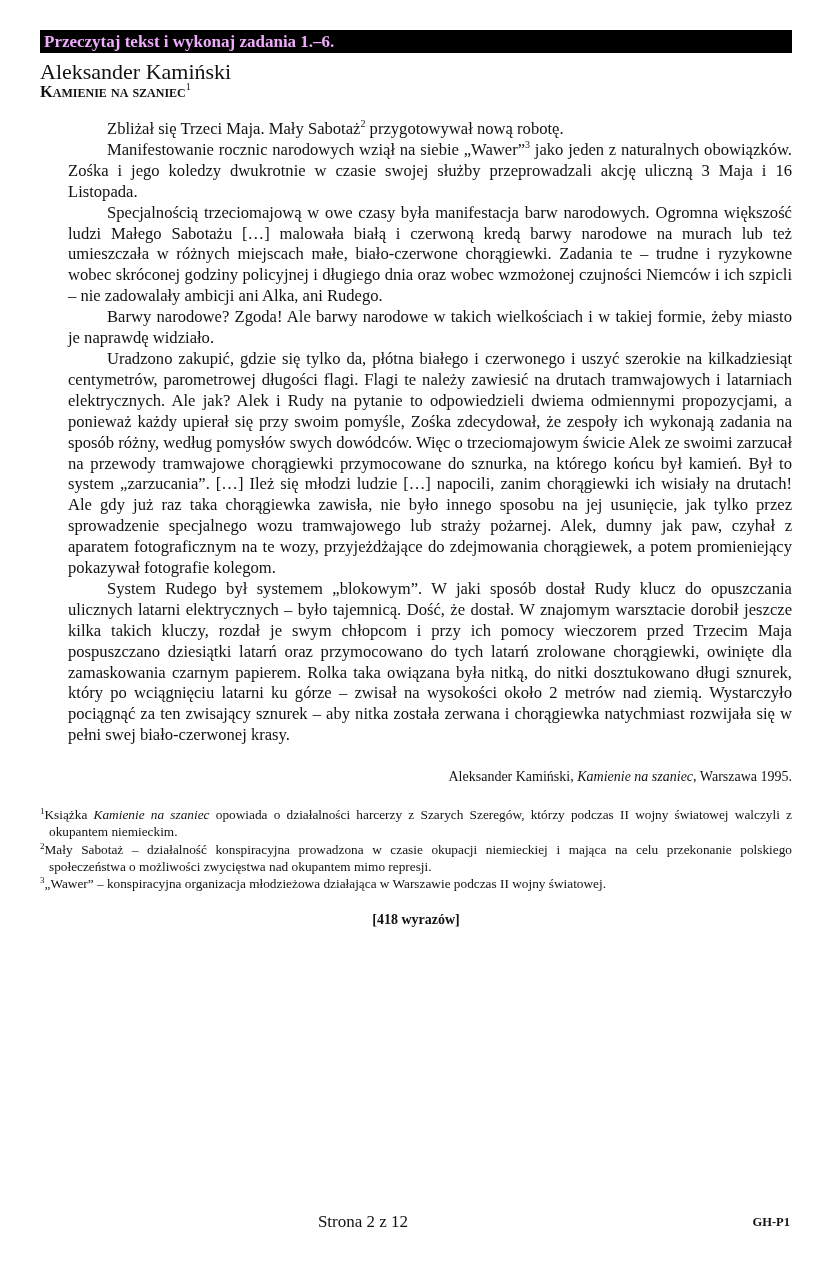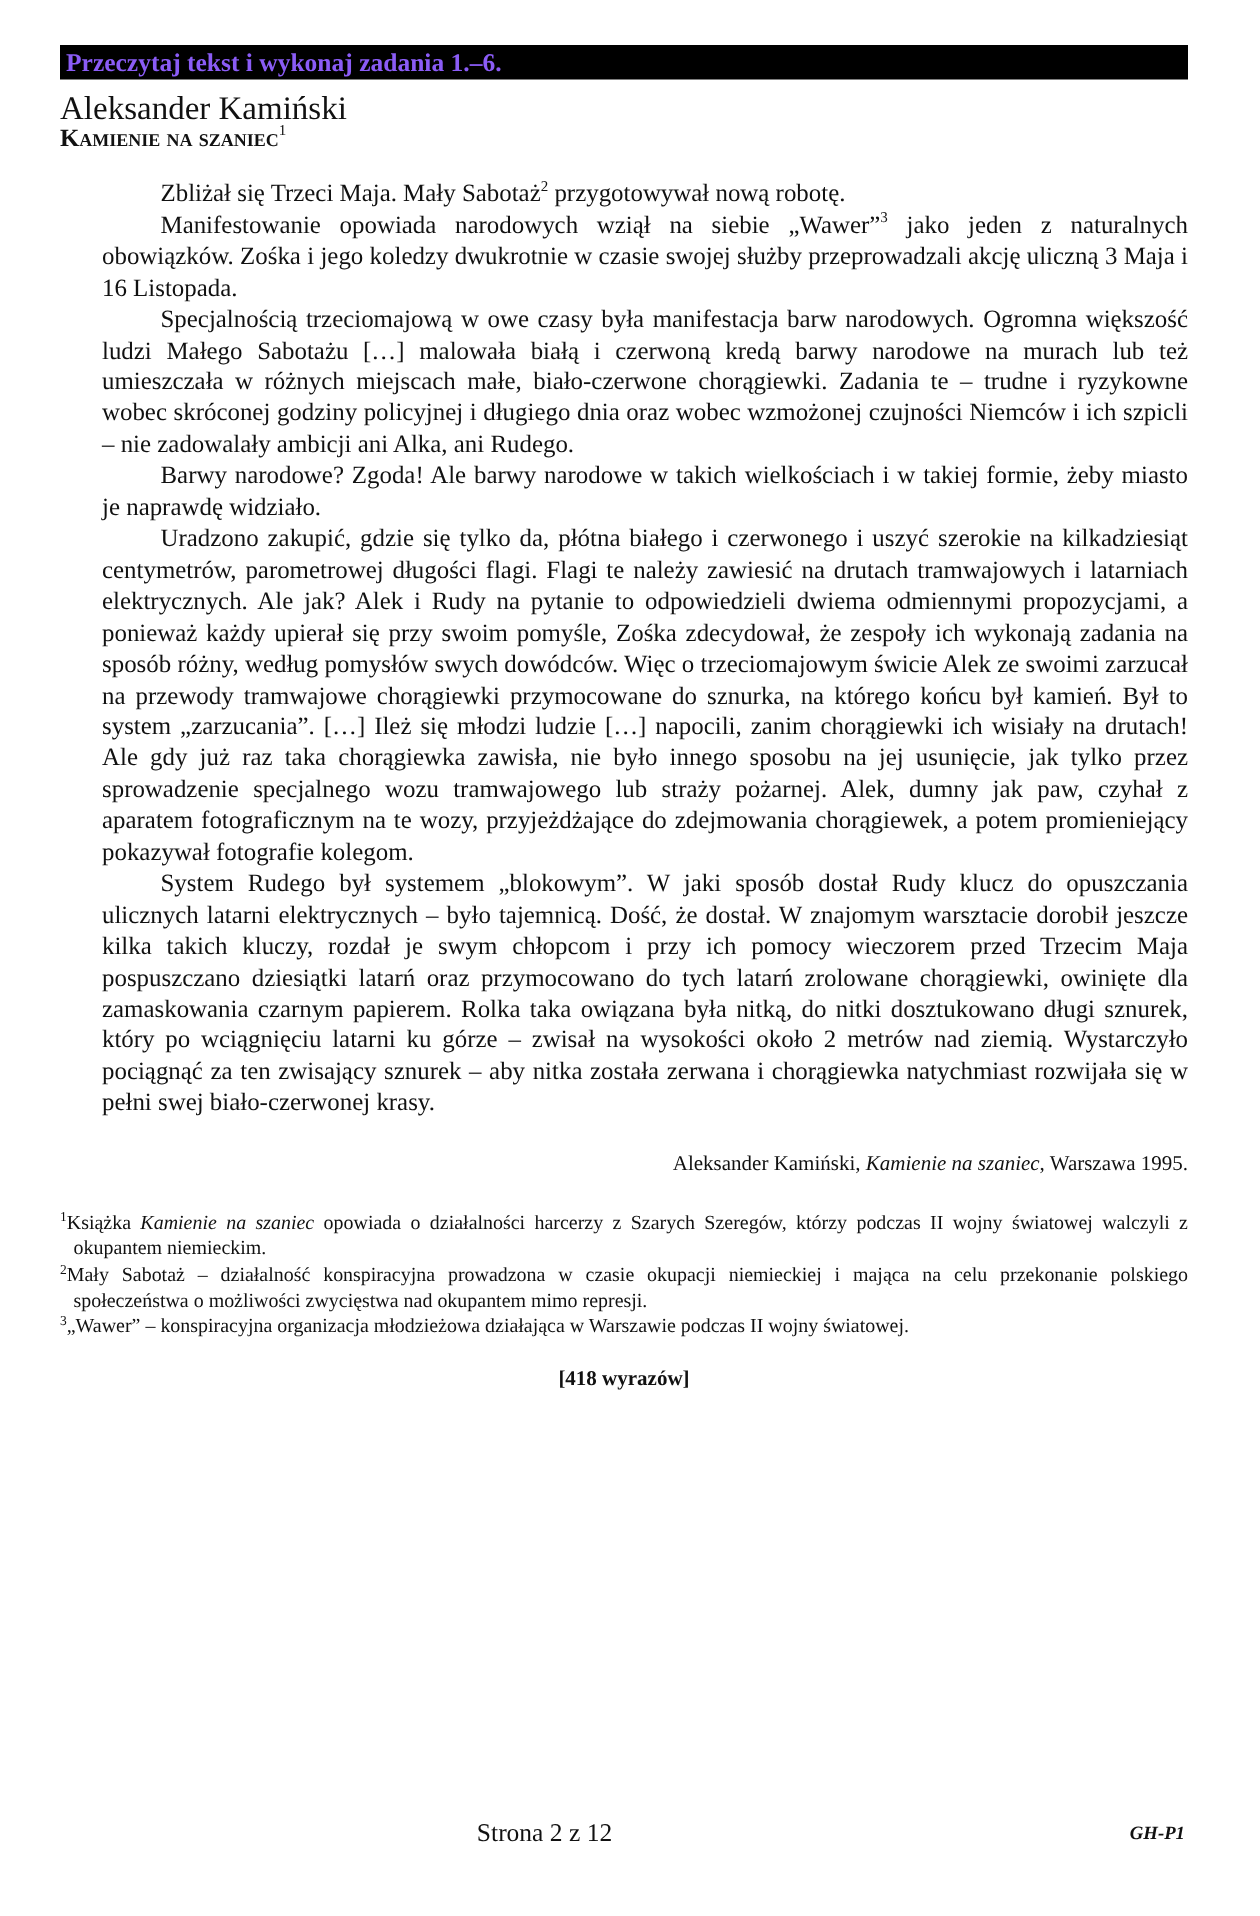--- a/index.html
+++ b/index.html
@@ -3,57 +3,57 @@
   <meta charset="utf-8">
   <style>
     html, body { margin: 0; padding: 0; background: #ffffff; }
     body {
       width: 840px; height: 1277px; position: relative; overflow: hidden;
       font-family: "Liberation Serif", "DejaVu Serif", serif;
       color: #111111;
     }
     .page { position: absolute; left: 40px; top: 30px; width: 752px; }
     .header-bar {
-      background: #000000; color: #8b5cf6;
+      background: #000000; color: #f0abfc;
       font-weight: bold; font-size: 17px; line-height: 23px;
       height: 23px; padding-left: 4px; box-sizing: border-box;
     }
     .author { font-size: 22px; margin-top: 9px; line-height: 20px; }
     .title {
       font-size: 16.5px; font-weight: bold; line-height: 20px;
       font-variant: small-caps; letter-spacing: 0;
     }
     .title sup, .author sup { font-size: 10px; font-weight: normal; vertical-align: 7px; line-height: 0; }
     .body-text { margin-top: 17px; font-size: 16.6px; line-height: 20.9px; text-align: justify; margin-left: 28px; }
     .body-text p { margin: 0; text-indent: 39px; }
     .body-text sup { font-size: 10px; vertical-align: 7px; line-height: 0; }
     .source { margin-top: 22px; text-align: right; font-size: 14px; line-height: 18px; }
     .footnotes { margin-top: 20px; font-size: 13.3px; line-height: 17.2px; text-align: justify; }
     .footnote { padding-left: 9px; text-indent: -9px; }
     .footnote sup { font-size: 9px; vertical-align: 5px; line-height: 0; }
     .word-count { margin-top: 20px; text-align: center; font-weight: bold; font-size: 14px; font-family: Liberation Serif, serif; }
     .footer { position: absolute; top: 1212px; left: 0; width: 840px; height: 24px; }
     .page-number { position: absolute; left: 0; width: 700px; text-align: center; font-size: 17px; top: 0; padding-left: 26px; box-sizing: border-box; }
-    .doc-code { position: absolute; right: 50px; top: 3px; font-weight: bold; font-size: 12.5px; font-style: italic; }
+    .doc-code { position: absolute; right: 50px; top: 3px; font-weight: bold; font-size: 12.5px; }
     i { font-style: italic; }
   </style>
 </head>
 <body>
 
 <div class="page">
   <div class="header-bar">
     <span>Przeczytaj tekst i wykonaj zadania 1.–6.</span>
   </div>
 
   <div class="author">Aleksander Kamiński</div>
   <div class="title"><span>Kamienie na szaniec</span><sup>1</sup></div>
 
   <div class="body-text" id="body-text">
       <p><span>Zbliżał się Trzeci Maja. Mały Sabotaż</span><sup>2</sup><span> przygotowywał nową robotę.</span></p>
-      <p><span>Manifestowanie opowiada narodowych wziął na siebie „Wawer”</span><sup>3</sup><span> jako jeden z naturalnych obowiązków. Zośka i jego koledzy dwukrotnie w czasie swojej służby przeprowadzali akcję uliczną 3 Maja i 16 Listopada.</span></p>
+      <p><span>Manifestowanie rocznic narodowych wziął na siebie „Wawer”</span><sup>3</sup><span> jako jeden z naturalnych obowiązków. Zośka i jego koledzy dwukrotnie w czasie swojej służby przeprowadzali akcję uliczną 3 Maja i 16 Listopada.</span></p>
       <p><span>Specjalnością trzeciomajową w owe czasy była manifestacja barw narodowych. Ogromna większość ludzi Małego Sabotażu […] malowała białą i czerwoną kredą barwy narodowe na murach lub też umieszczała w różnych miejscach małe, biało-czerwone chorągiewki. Zadania te – trudne i ryzykowne wobec skróconej godziny policyjnej i długiego dnia oraz wobec wzmożonej czujności Niemców i ich szpicli – nie zadowalały ambicji ani Alka, ani Rudego.</span></p>
       <p><span>Barwy narodowe? Zgoda! Ale barwy narodowe w takich wielkościach i w takiej formie, żeby miasto je naprawdę widziało.</span></p>
       <p><span>Uradzono zakupić, gdzie się tylko da, płótna białego i czerwonego i uszyć szerokie na kilkadziesiąt centymetrów, parometrowej długości flagi. Flagi te należy zawiesić na drutach tramwajowych i latarniach elektrycznych. Ale jak? Alek i Rudy na pytanie to odpowiedzieli dwiema odmiennymi propozycjami, a ponieważ każdy upierał się przy swoim pomyśle, Zośka zdecydował, że zespoły ich wykonają zadania na sposób różny, według pomysłów swych dowódców. Więc o trzeciomajowym świcie Alek ze swoimi zarzucał na przewody tramwajowe chorągiewki przymocowane do sznurka, na którego końcu był kamień. Był to system „zarzucania”. […] Ileż się młodzi ludzie […] napocili, zanim chorągiewki ich wisiały na drutach! Ale gdy już raz taka chorągiewka zawisła, nie było innego sposobu na jej usunięcie, jak tylko przez sprowadzenie specjalnego wozu tramwajowego lub straży pożarnej. Alek, dumny jak paw, czyhał z aparatem fotograficznym na te wozy, przyjeżdżające do zdejmowania chorągiewek, a potem promieniejący pokazywał fotografie kolegom.</span></p>
       <p><span>System Rudego był systemem „blokowym”. W jaki sposób dostał Rudy klucz do opuszczania ulicznych latarni elektrycznych – było tajemnicą. Dość, że dostał. W znajomym warsztacie dorobił jeszcze kilka takich kluczy, rozdał je swym chłopcom i przy ich pomocy wieczorem przed Trzecim Maja pospuszczano dziesiątki latarń oraz przymocowano do tych latarń zrolowane chorągiewki, owinięte dla zamaskowania czarnym papierem. Rolka taka owiązana była nitką, do nitki dosztukowano długi sznurek, który po wciągnięciu latarni ku górze – zwisał na wysokości około 2 metrów nad ziemią. Wystarczyło pociągnąć za ten zwisający sznurek – aby nitka została zerwana i chorągiewka natychmiast rozwijała się w pełni swej biało-czerwonej krasy.</span></p>
     </div>
 
   <div class="source"><span>Aleksander Kamiński, </span><i>Kamienie na szaniec</i><span>, Warszawa 1995.</span></div>
 
   <div class="footnotes" id="footnotes">
       <div class="footnote"><sup>1</sup><span>Książka </span><i>Kamienie na szaniec</i><span> opowiada o działalności harcerzy z Szarych Szeregów, którzy podczas II wojny światowej walczyli z okupantem niemieckim.</span></div>

